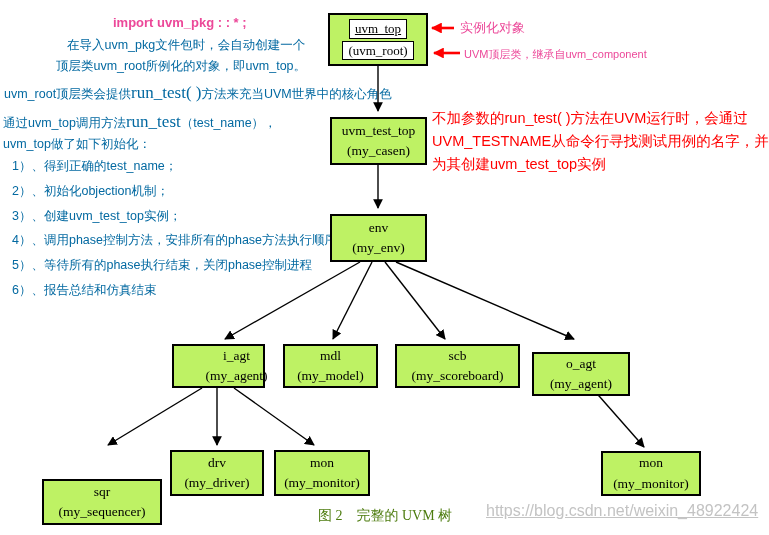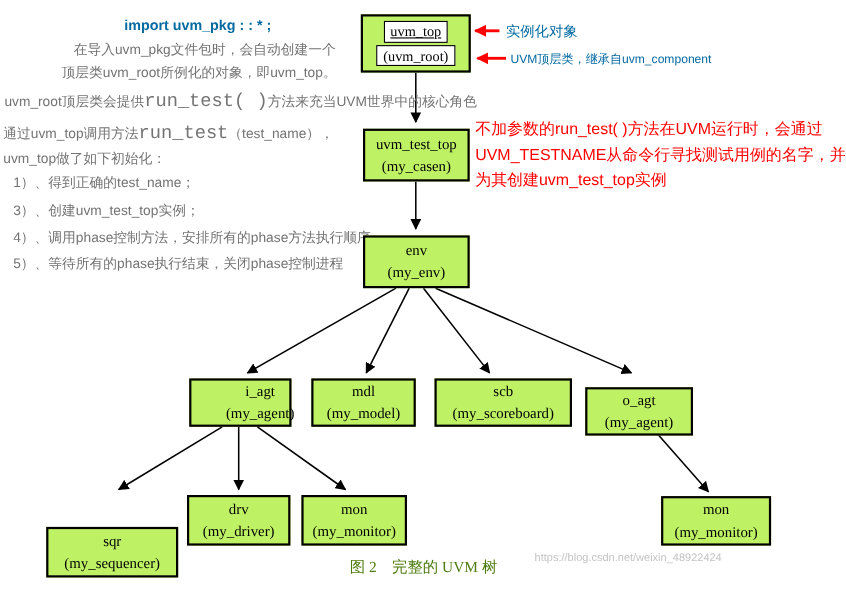--- a/index.html
+++ b/index.html
@@ -21,36 +21,36 @@
   .node .node-inst { white-space:nowrap; }
   .node.outer { justify-content:center; gap:2px; padding:3px 0; }
   .inner-box {
     border:1.5px solid #000; padding:0 5px; font-family:"Liberation Serif", serif;
     font-size:13px; line-height:1.35; white-space:nowrap; background:#fff;
   }
   .inner-box.u { text-decoration:underline; }
 
   
   .ann { position:absolute; white-space:nowrap; font-size:12.5px; z-index:1; line-height:1.3; }
-  .magenta { color:#737373; }
-  .red { color:#0369a1; }
+  .magenta { color:#0369a1; }
+  .red { color:#ec4899; }
   .bold { font-weight:bold; }
-  .big-serif { font-family:Liberation Mono, monospace; font-size:17px; }
+  .big-serif { font-family:Liberation Serif, serif; font-size:17px; }
   .steps .step { margin-bottom:8.5px; white-space:nowrap; }
   .right-note {
     position:absolute; left:432px; top:107px; width:340px; z-index:1;
     color:#ff0000; font-size:14.5px; line-height:23px; white-space:normal;
   }
   .caption {
     position:absolute; left:250px; top:507px; width:270px; text-align:center;
     font-family:"Liberation Serif", serif; font-size:14px; color:#4d7c0f; z-index:2;
   }
   .watermark {
-    position:absolute; left:486px; top:502px; color:#c3c3c3; font-size:10px;
-    z-index:4; letter-spacing:0px;
+    position:absolute; left:486px; top:502px; color:#c3c3c3; font-size:16px;
+    z-index:4; letter-spacing:0px;text-decoration:underline;
   }
 </style>
 </head>
 <body>
 
 <div class="stage">
 
   <svg class="edges" viewBox="0 0 769 535">
     <defs>
       <marker id="arrow-black" viewBox="0 0 10 10" refX="9" refY="5" markerWidth="7" markerHeight="7" orient="auto-start-reverse">
@@ -91,26 +91,28 @@
 
   <div class="ann magenta" style="left:3px; top:111px;">
     <span>通过uvm_top调用方法</span><span class="big-serif">run_test</span><span>（test_name），</span>
   </div>
   <div class="ann magenta" style="left:3px; top:136px;">
     <span>uvm_top做了如下初始化：</span>
   </div>
 
   <div class="ann magenta steps" style="left:12px; top:158px;">
     <div class="step">1）、得到正确的test_name；</div>
+    <div class="step">2）、初始化objection机制；</div>
     <div class="step">3）、创建uvm_test_top实例；</div>
     <div class="step">4）、调用phase控制方法，安排所有的phase方法执行顺序</div>
     <div class="step">5）、等待所有的phase执行结束，关闭phase控制进程</div>
+    <div class="step">6）、报告总结和仿真结束</div>
   </div>
 
-  <div class="ann red" style="left:460px; top:21px; font-size:13px;">
+  <div class="ann red" style="left:460px; top:21px; font-size:13px;font-family:Liberation Mono, monospace;">
     <span>实例化对象</span>
   </div>
   <div class="ann red" style="left:464px; top:47px; font-size:11px;">
     <span>UVM顶层类，继承自uvm_component</span>
   </div>
 
   <div class="right-note">
     <span>不加参数的run_test( )方法在UVM运行时，会通过UVM_TESTNAME从命令行寻找测试用例的名字，并为其创建uvm_test_top实例</span>
   </div>
 

